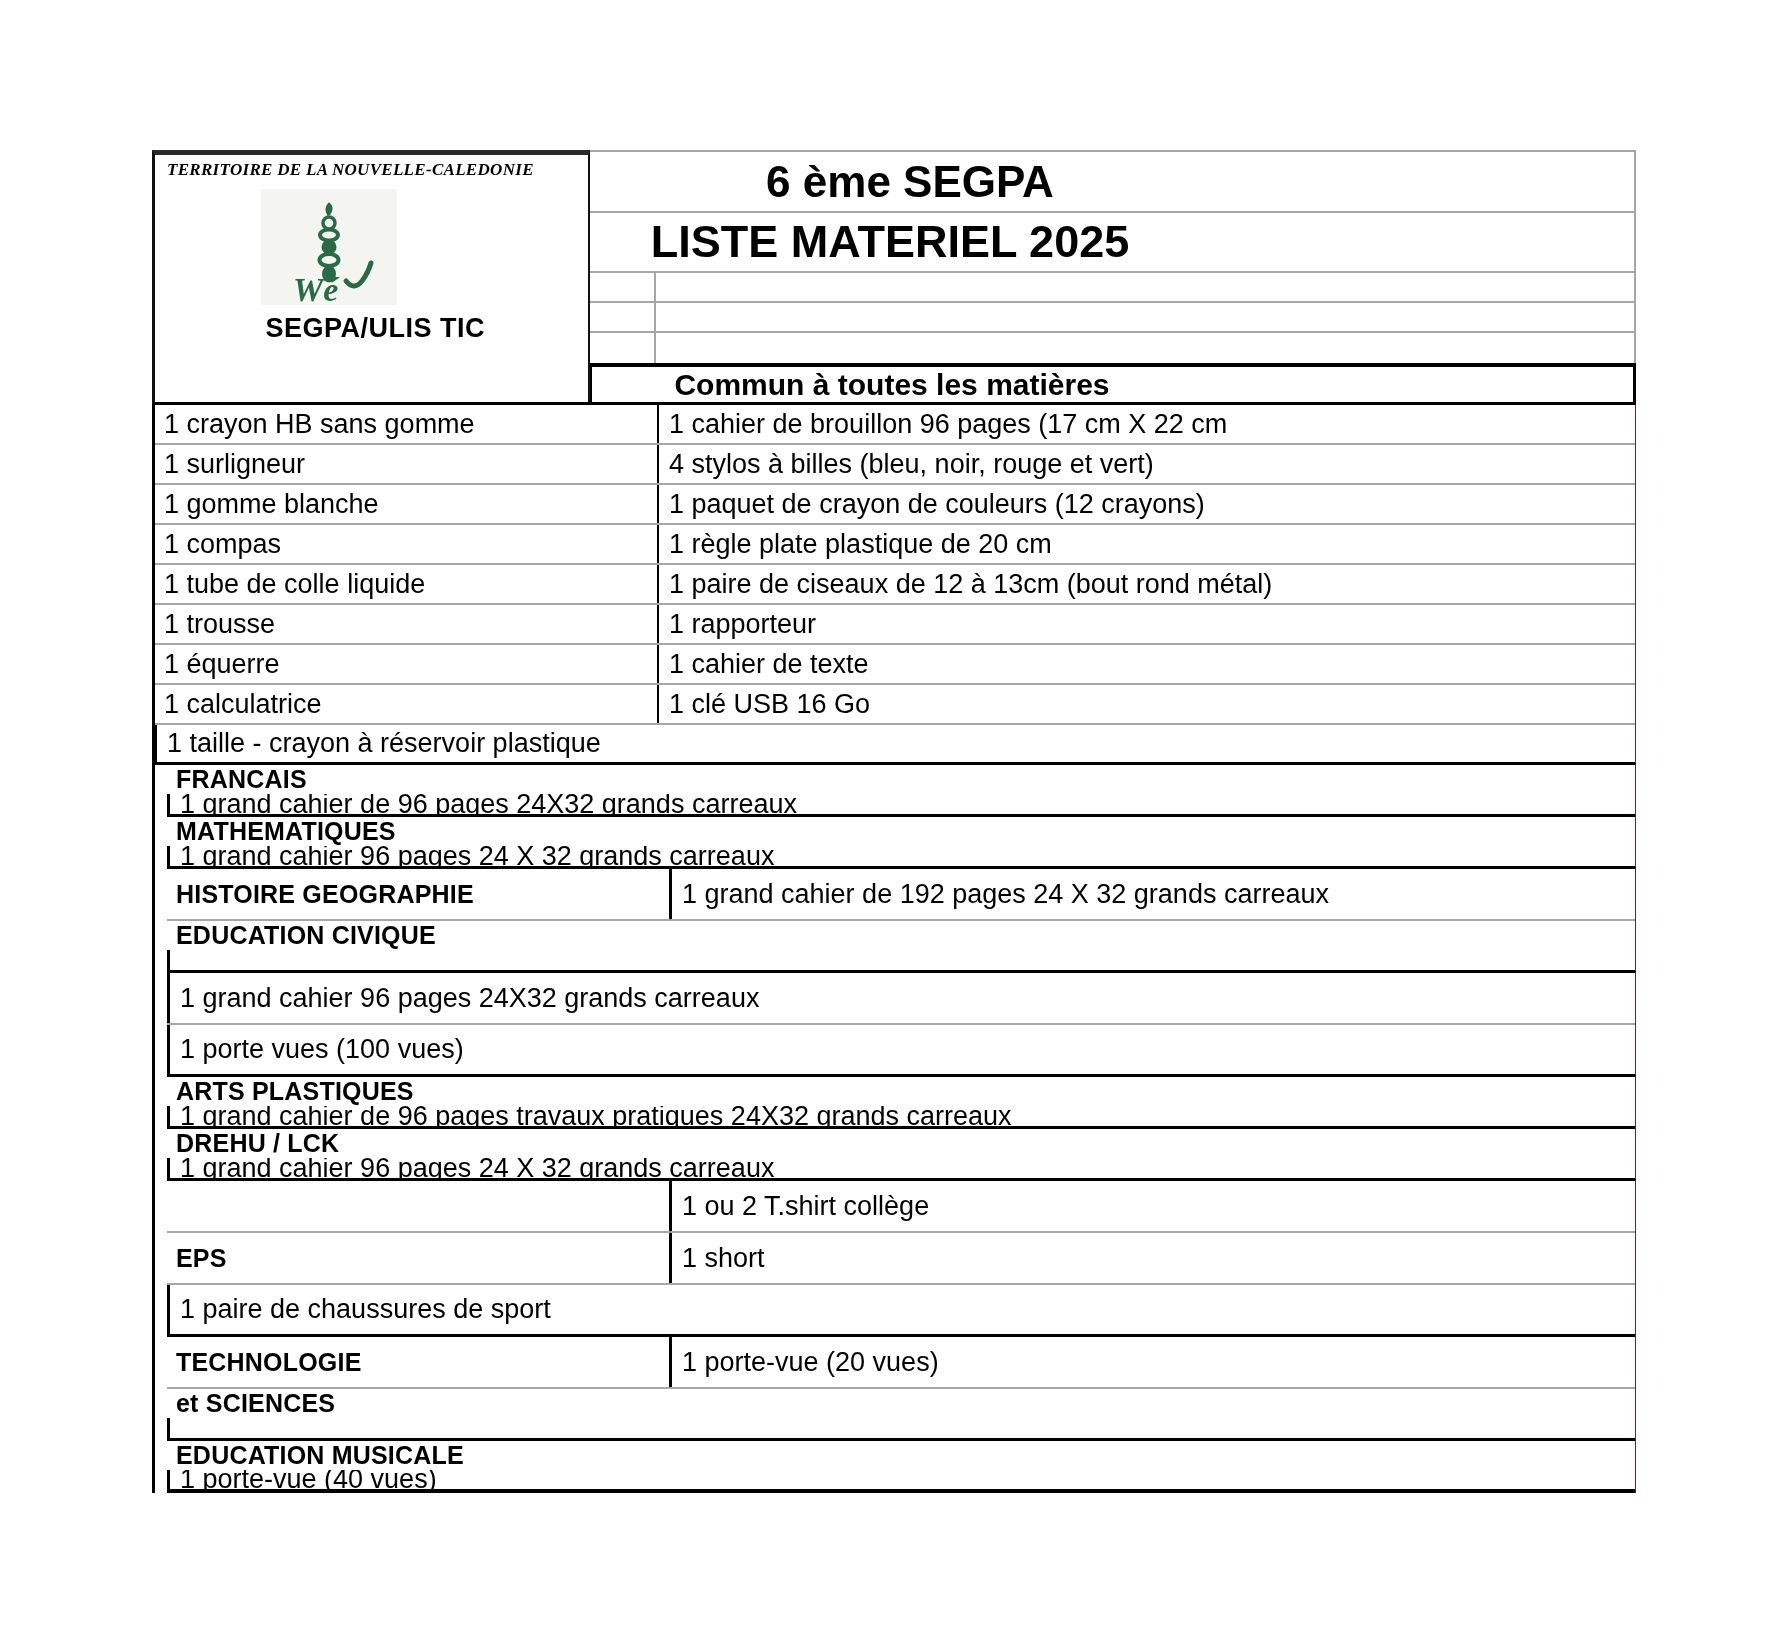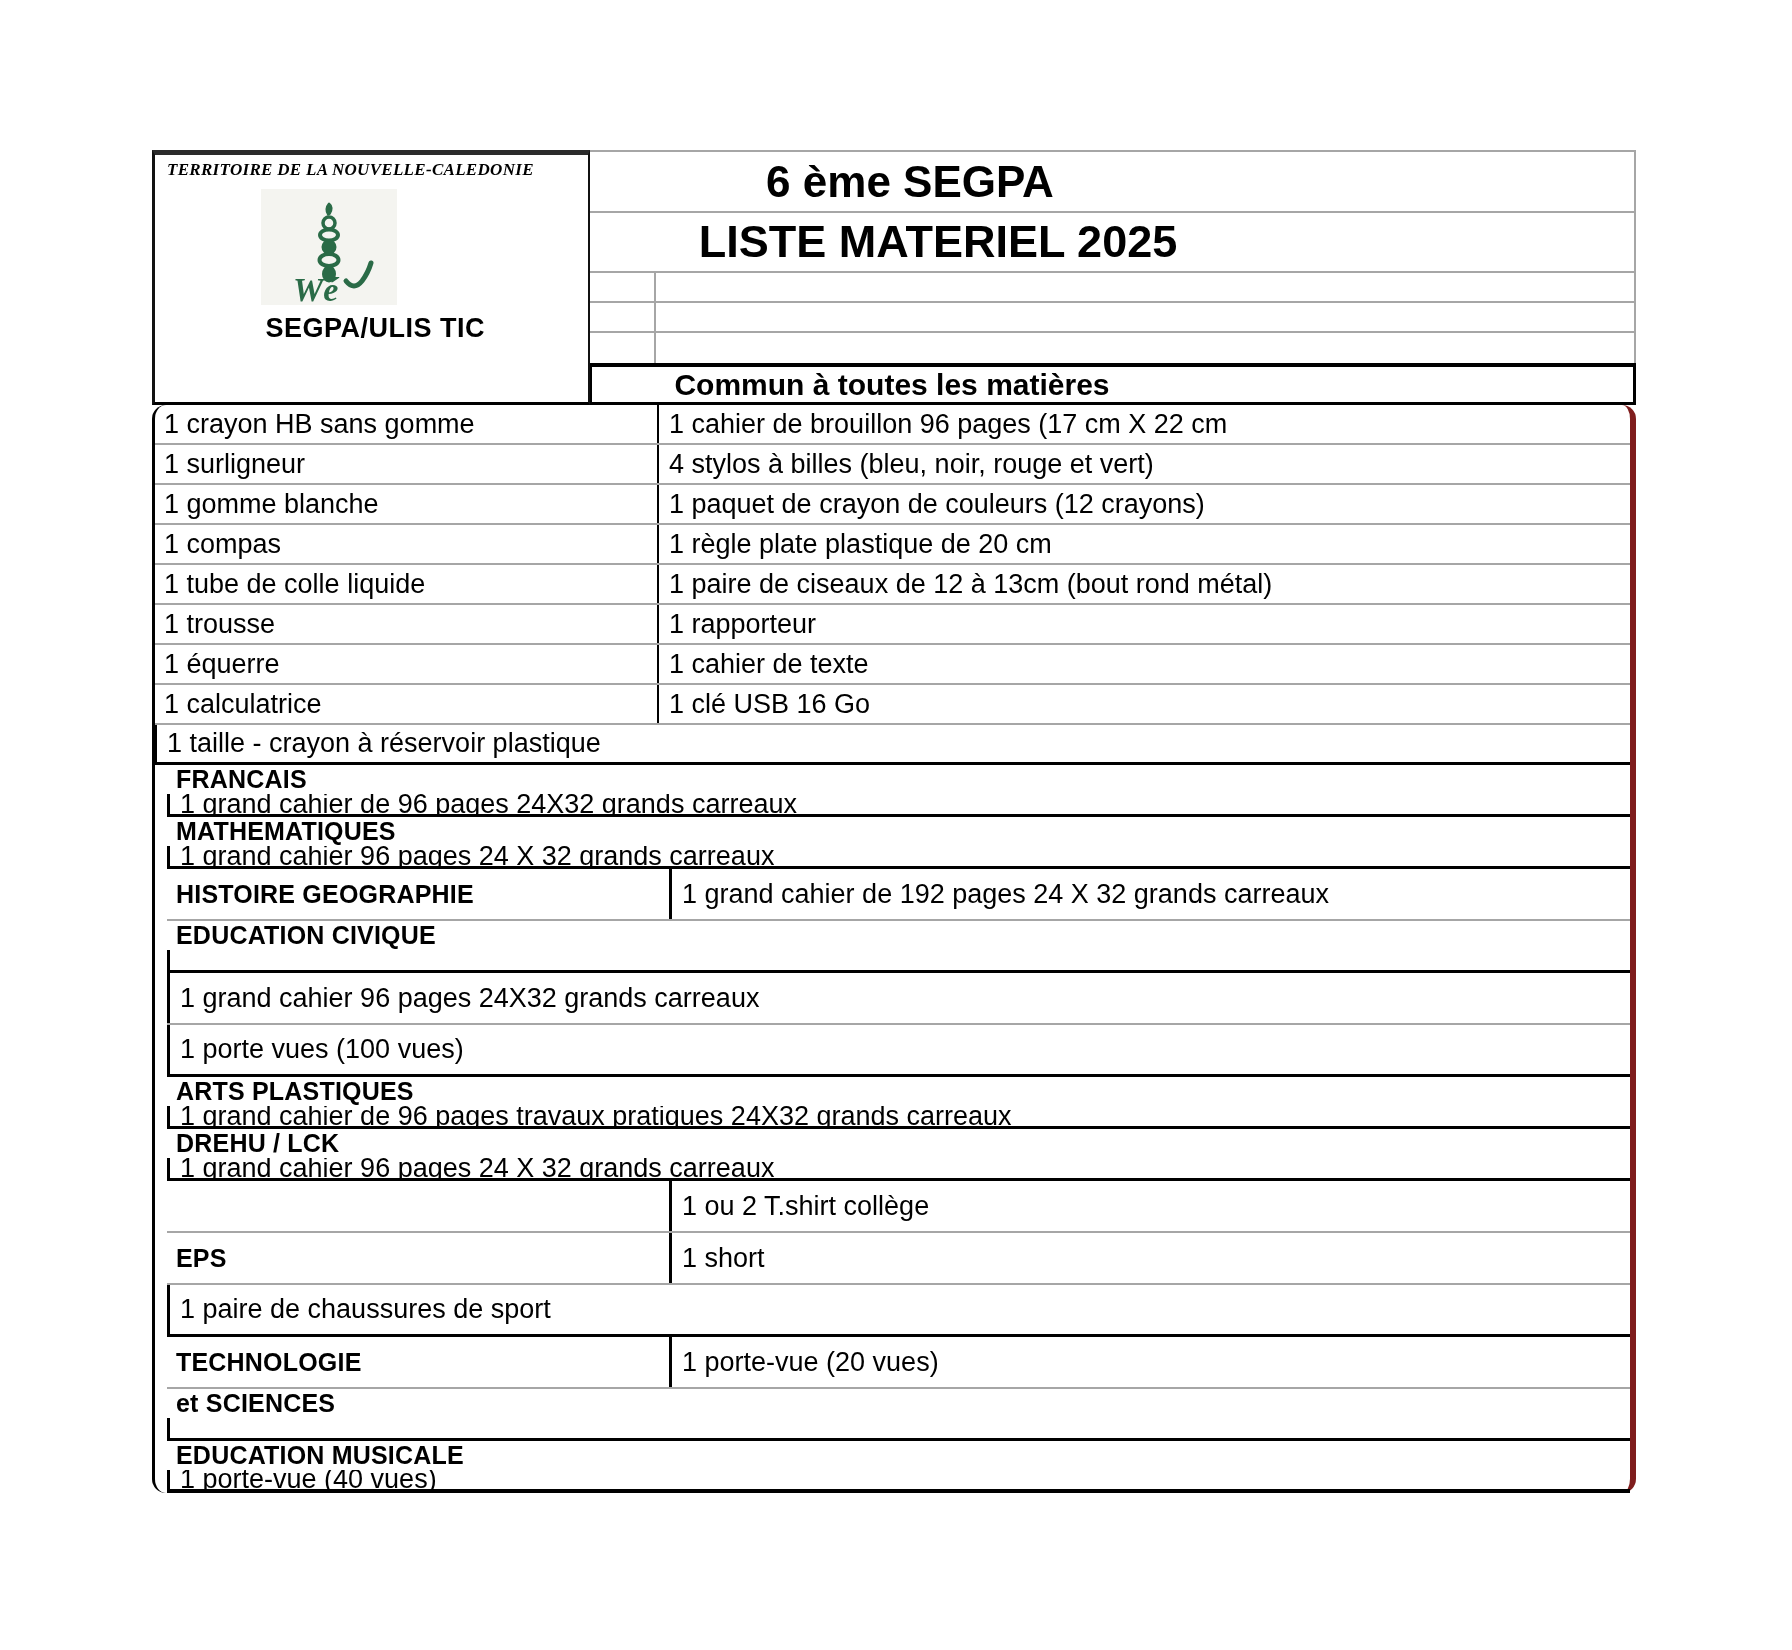--- a/index.html
+++ b/index.html
@@ -44,41 +44,40 @@
   .top-right { width: 1046px; display: flex; flex-direction: column; }
   .title-row {
     display: flex; align-items: center;
     border-right: 2px solid var(--grid);
     border-bottom: 2px solid var(--grid);
   }
   .title-row.r1 { height: 63px; border-top: 2px solid var(--grid); }
   .title-row.r2 { height: 60px; }
   .title-inner { width: 600px; text-align: center; font-weight: bold; }
   .r1 .title-inner { font-size: 44px; padding-left: 40px; }
-  .r2 .title-inner { font-size: 45px; margin-left: 48px; }
+  .r2 .title-inner { font-size: 45px; }
   .empty-row {
     height: 30px; display: flex;
     border-right: 2px solid var(--grid);
     border-bottom: 2px solid var(--grid);
   }
   .empty-row.last { border-bottom: none; }
   .er-left { width: 66px; border-right: 2px solid var(--grid); }
   .section-header {
     height: 42px; display: flex; align-items: center;
     border-top: 4px solid #000;
     border-right: 3px solid #000;
     border-bottom: 3px solid #000;
     border-left: 2px solid #000;
   }
   .section-header .title-inner { font-size: 30px; }
   
   .body {
     border-left: 3px solid #000;
-    border-right: 6px solid #7f1d1d;
-    border-radius: 14px;
+    border-right: 1px solid #7f1d1d;
   }
   .row { display: flex; }
   .row.common { height: 40px; }
   .row.subject { height: 52px; margin-left: 12px; }
   .cell { display: flex; align-items: center; overflow: hidden; white-space: nowrap; }
   .cell.left { width: 502px; padding-left: 9px; font-size: 27px; }
   .cell.left.bold { font-weight: bold; font-size: 25px; letter-spacing: .2px; }
   .cell.right { flex: 1; padding-left: 10px; font-size: 27px; border-left: 3px solid #000; }
   .row.common .cell.right { border-left-width: 2px; }
   .row.bb-gray  { border-bottom: 2px solid var(--grid); }

